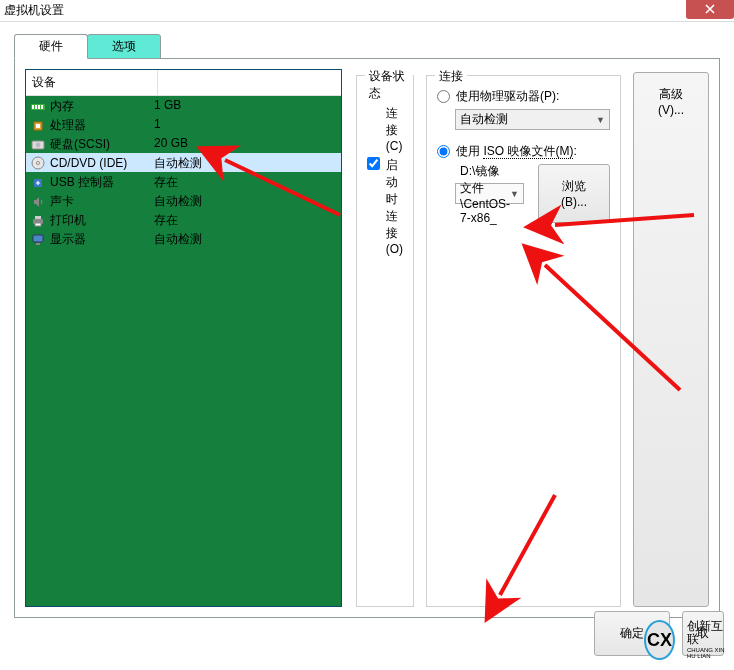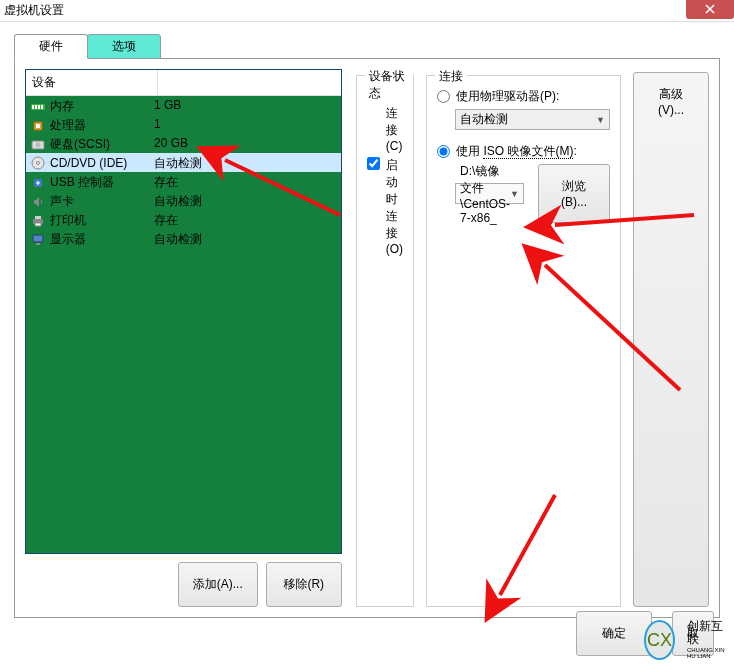--- a/index.html
+++ b/index.html
@@ -46,25 +46,25 @@
 .radiorow input{margin-right:6px}
 .combo{border:1px solid #abadb3;background:#fafafa;padding:2px 4px;display:flex;align-items:center;justify-content:space-between;height:21px}
 .combo.dis{color:#6d6d6d;background:#f0f0f0}
 .combo .arrow{font-size:9px;color:#555}
 .indent{margin-left:18px;margin-top:4px}
 .inline{display:flex;gap:14px;align-items:center}
 .inline .combo{flex:1}
 .advrow{display:flex;justify-content:flex-end;margin-top:3px}
 
 
-.dlgbtns{position:absolute;right:20px;bottom:14px;display:flex;gap:20px}
+.dlgbtns{position:absolute;right:10px;bottom:14px;display:flex;gap:12px}
 
 
 .brand{position:absolute;right:0;bottom:4px;width:90px;height:52px;display:flex;align-items:center;justify-content:center}
-.brand .c{width:40px;height:40px;border-radius:50%;background:#e6e6e6;display:flex;align-items:center;justify-content:center;font-size:18px;font-weight:normal;color:#4d7c0f;border:2px solid #2aa0d8}
+.brand .c{width:40px;height:40px;border-radius:50%;background:#e6e6e6;display:flex;align-items:center;justify-content:center;font-size:18px;font-weight:bold;color:#000000;border:2px solid #2aa0d8}
 .brand .t{margin-left:12px;font-size:10px;color:#2aa0d8;line-height:1.1}
 
 
 svg.anno{position:absolute;left:0;top:0;pointer-events:none}
 
 
 .dot{border-bottom:1px dotted #000}
 </style>
 </head>
 <body>
@@ -193,24 +193,20 @@
                 <rect x="2" y="2" width="10" height="7" fill="#4a88c8" stroke="#336" rx="1"></rect>
                 <rect x="5" y="10" width="4" height="2" fill="#888"></rect>
               </svg>
             </span>
             <span>显示器</span>
           </div>
         <div class="c2">自动检测</div>
       </div>
 
     </div>
-    <div class="hwbtns">
-      <div class="btn"><span>添加(A)...</span></div>
-      <div class="btn"><span>移除(R)</span></div>
-    </div>
   </div>
 
   <div class="rpane">
 
     <div class="fieldset">
       <span class="legend">设备状态</span>
       <label class="chkrow dis">
         <input type="checkbox" disabled="" style="">
         <span>已连接(C)</span>
       </label>

